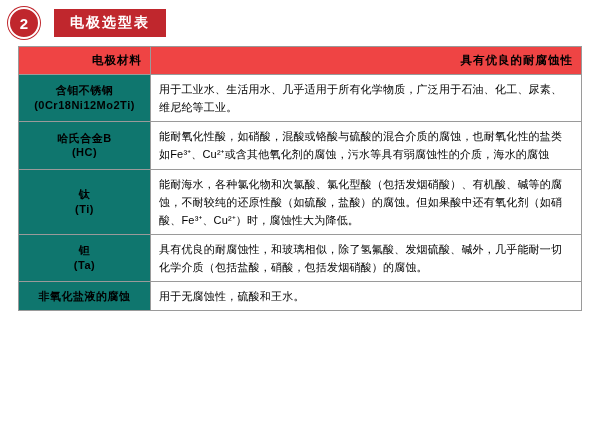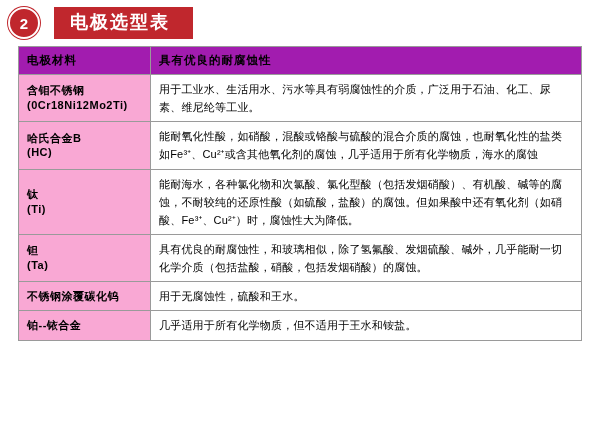--- a/index.html
+++ b/index.html
@@ -42,24 +42,24 @@
     font-weight: bold;
     border: 2px solid #ffffff;
     box-shadow: 0 0 0 1px #c0272d;
     flex: 0 0 auto;
     line-height: 1;
   }
   .title-bar {
     margin-left: 14px;
     background: #c0272d;
     color: #ffffff;
-    font-size: 18px;
+    font-size: 14px;
     font-weight: bold;
     letter-spacing: 2px;
-    padding: 5px 23px 6px 16px;
+    padding: 5px 16px 6px 16px;
     line-height: 1.2;
     white-space: nowrap;
   }
 
   
   .table-wrap {
     padding: 0 18px;
     box-sizing: border-box;
   }
   table.spec {
@@ -69,31 +69,32 @@
     border: 1px solid #808080;
   }
   table.spec th,
   table.spec td {
     border: 1px solid #9a9a9a;
     vertical-align: middle;
     padding: 5px 8px;
     box-sizing: border-box;
   }
   table.spec thead th {
-    background: #a21caf;
+    background: #ef4444;
     font-size: 11.5px;
     font-weight: bold;
     color: #000000;
-    text-align: left;
+    text-align: right;
     height: 28px;
     letter-spacing: 1px;
   }
   .col-mat { width: 132px; }
   td.mat {
-    background: #f9a8d4;
+    background: #0f766e;
+    text-align: center;
     font-size: 11px;
     font-weight: bold;
     color: #000000;
     line-height: 1.35;
     letter-spacing: 0.5px;
   }
   td.desc {
     font-size: 11px;
     color: #000000;
     line-height: 1.65;
@@ -118,52 +119,46 @@
           <th class="col-mat">电极材料</th>
           <th>具有优良的耐腐蚀性</th>
         </tr>
       </thead>
       <tbody>
         <tr>
           <td class="mat">
             <div>含钼不锈钢</div>
             <div>(0Cr18Ni12Mo2Ti)</div>
           </td>
-          <td class="desc">用于工业水、生活用水、污水等具有弱腐蚀性的介质，广泛用于石油、化工、尿素、维尼纶等工业。</td>
+          <td class="desc">用于工业水、生活用水、几乎适用于所有化学物质，广泛用于石油、化工、尿素、维尼纶等工业。</td>
         </tr>
         <tr>
           <td class="mat">
             <div>哈氏合金B</div>
             <div>(HC)</div>
           </td>
-          <td class="desc">能耐氧化性酸，如硝酸，混酸或铬酸与硫酸的混合介质的腐蚀，也耐氧化性的盐类如Fe³⁺、Cu²⁺或含其他氧化剂的腐蚀，几乎适用于所有化学物质，海水的腐蚀</td>
+          <td class="desc">能耐氧化性酸，如硝酸，混酸或铬酸与硫酸的混合介质的腐蚀，也耐氧化性的盐类如Fe³⁺、Cu²⁺或含其他氧化剂的腐蚀，污水等具有弱腐蚀性的介质，海水的腐蚀</td>
         </tr>
         <tr>
           <td class="mat">
             <div>钛</div>
             <div>(Ti)</div>
           </td>
           <td class="desc">能耐海水，各种氯化物和次氯酸、氯化型酸（包括发烟硝酸）、有机酸、碱等的腐蚀，不耐较纯的还原性酸（如硫酸，盐酸）的腐蚀。但如果酸中还有氧化剂（如硝酸、Fe³⁺、Cu²⁺）时，腐蚀性大为降低。</td>
         </tr>
         <tr>
           <td class="mat">
             <div>钽</div>
             <div>(Ta)</div>
           </td>
           <td class="desc">具有优良的耐腐蚀性，和玻璃相似，除了氢氟酸、发烟硫酸、碱外，几乎能耐一切化学介质（包括盐酸，硝酸，包括发烟硝酸）的腐蚀。</td>
         </tr>
         <tr>
           <td class="mat">
-            <div>不锈钢涂覆碳化钨</div>
+            <div>非氧化盐液的腐蚀</div>
           </td>
           <td class="desc">用于无腐蚀性，硫酸和王水。</td>
-        </tr>
-        <tr>
-          <td class="mat">
-            <div>铂--铱合金</div>
-          </td>
-          <td class="desc">几乎适用于所有化学物质，但不适用于王水和铵盐。</td>
         </tr>
       </tbody>
     </table>
   </div>
 
 </div>
 
 </body></html>

